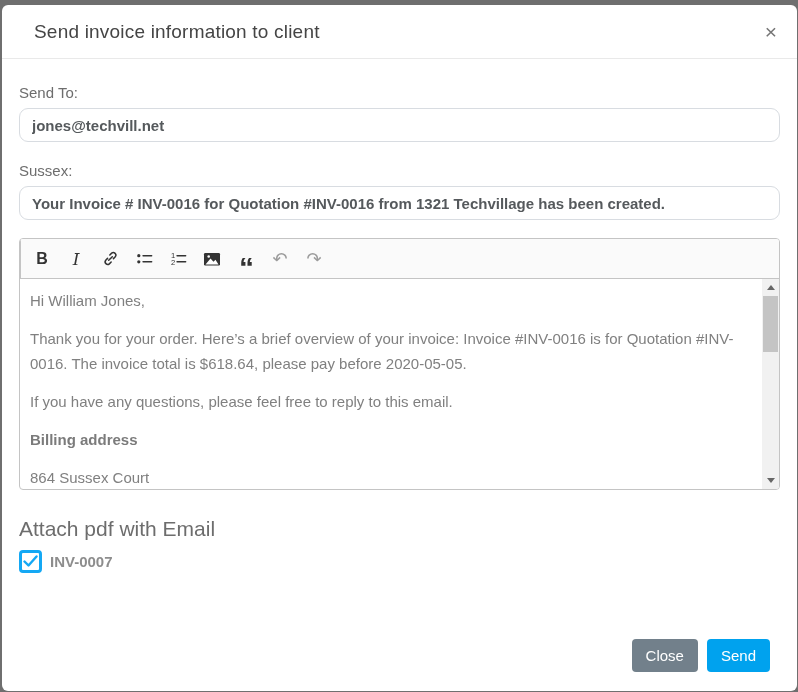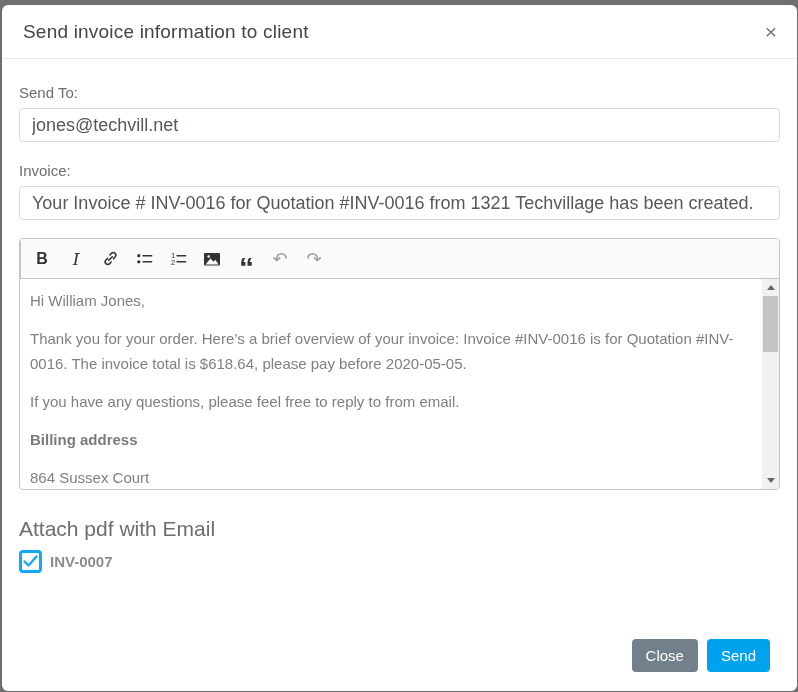--- a/index.html
+++ b/index.html
@@ -12,33 +12,33 @@
   .modal{
     position:absolute;top:5px;left:2px;right:1px;bottom:1px;
     background:#fff;border-radius:6px;
     display:flex;flex-direction:column;
   }
   
   .modal-header{
     flex:none;height:53px;display:flex;align-items:center;justify-content:space-between;
     padding:0 20px 0 17px;border-bottom:1px solid #e9e9e9;
   }
-  .modal-title{margin:4px;font-size:19px;font-weight:400;color:#454545;letter-spacing:.2px;}
+  .modal-title{margin:15px;font-size:19px;font-weight:400;color:#454545;letter-spacing:.2px;}
   .close-x{
     background:none;border:none;padding:0;cursor:pointer;
     font-size:21px;line-height:1;color:#757575;font-family:inherit;
   }
   
   .modal-body{flex:1;padding:16px 17px 0;}
   .field{margin:9px 0 20px;}
   .field-label{display:block;font-size:15px;color:#6d6d6d;margin:0 0 7px;}
   .text-input{
     display:block;width:100%;box-sizing:border-box;height:34px;
-    border:1px solid #d8dce1;border-radius:4px;padding:0 12px;
-    font-size:18px;color:#55595c;font-family:inherit;background:#fff;outline:none;
+    border:1px solid #d8dce1;border-radius:9px;padding:0 12px;
+    font-size:15px;color:#55595c;font-family:inherit;background:#fff;outline:none;font-weight:bold;
   }
   
   .editor{margin-top:-2px;border:1px solid #c4c4c4;border-radius:4px;overflow:hidden;}
   .toolbar{display:flex;align-items:stretch;height:39px;background:#fafafa;border-bottom:1px solid #c4c4c4;}
   .dropdown{
     display:flex;align-items:center;justify-content:space-between;
     width:150px;flex:none;padding:0 14px 0 13px;margin:0;
     background:none;border:none;font-family:inherit;font-size:14px;color:#333;cursor:pointer;
   }
   .tsep{width:1px;background:#c4c4c4;flex:none;}
@@ -96,21 +96,21 @@
   </div>
 
   <div class="modal-body">
 
     <div class="field">
       <label class="field-label">Send To:</label>
       <input class="text-input" type="text" value="jones@techvill.net" style="">
     </div>
 
     <div class="field">
-      <label class="field-label">Invoice:</label>
+      <label class="field-label">Sussex:</label>
       <input class="text-input" type="text" value="Your Invoice # INV-0016 for Quotation #INV-0016 from 1321 Techvillage has been created." style="">
     </div>
 
     <div class="editor">
       <div class="toolbar">
         <div class="tsep"></div>
 
         <button class="tbtn">
           <span class="glyph-bold">B</span>
         </button>
@@ -171,21 +171,21 @@
 
         <button class="tbtn">
           <span class="glyph-redo">↷</span>
         </button>
       </div>
 
       <div class="content-wrap">
         <div class="editor-content">
           <p>Hi William Jones,</p>
           <p>Thank you for your order. Here’s a brief overview of your invoice: Invoice #INV-0016 is for Quotation #INV-0016. The invoice total is $618.64, please pay before 2020-05-05.</p>
-          <p>If you have any questions, please feel free to reply to from email.</p>
+          <p>If you have any questions, please feel free to reply to this email.</p>
           <p class="bold">Billing address</p>
           <p>864 Sussex Court</p>
         </div>
         <div class="scrollbar">
           <div class="sb-btn sb-up">
               <div class="tri-up"></div>
             </div>
           <div class="sb-thumb"></div>
           <div class="sb-btn sb-down">
               <div class="tri-down"></div>

